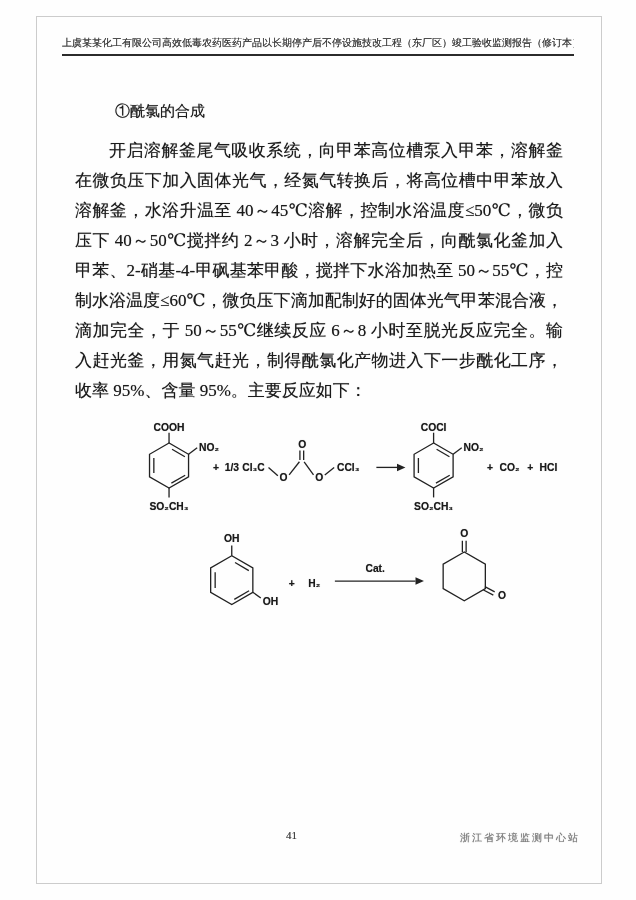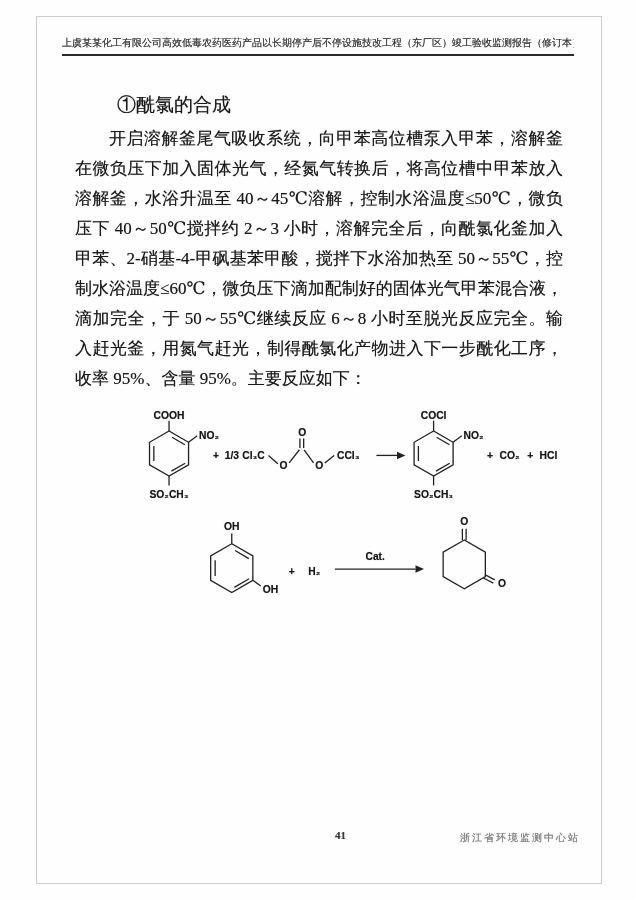--- a/index.html
+++ b/index.html
@@ -17,34 +17,34 @@
     text-align:center;font-size:10px;color:#3c3c3c;
     padding-bottom:4px;border-bottom:2px solid #2b2b2b;
     white-space:nowrap;overflow:hidden;
     text-shadow:0 0 0.6px rgba(40,40,40,.75);
   }
   .content{
     position:absolute;left:75px;top:86px;width:492px;
     font-size:17px;line-height:30px;text-align:justify;
     text-shadow:0 0 0.7px rgba(30,30,30,.6);
   }
-  .sec-heading{margin:4px;padding:0;text-indent:2em;font-weight:normal;font-size:19px;line-height:30px;}
+  .sec-heading{margin:10px;padding:0;text-indent:2em;font-weight:normal;font-size:15px;line-height:30px;}
   .para{margin:0 4px 0 0;text-indent:2em;}
   .scheme{display:block;}
   .scheme1{margin:10px 0 2px 34px;}
   .scheme2{margin:6px 0 0 108px;}
   .scheme text{
     font-family:"Liberation Sans","DejaVu Sans",sans-serif;
     font-weight:600;fill:#1a1a1a;font-size:11px;
   }
   .scheme line,.scheme polygon.ring{stroke:#222;stroke-width:1.4;fill:none;}
   .scheme polygon.head{fill:#222;stroke:none;}
   .footer-page{
-    position:absolute;left:286px;top:829px;width:60px;text-align:right;
-    font-size:11px;color:#3a3a3a;text-shadow:0 0 0.6px rgba(60,60,60,.6);font-weight:bold;
+    position:absolute;left:286px;top:829px;width:60px;text-align:left;
+    font-size:11px;color:#3a3a3a;text-shadow:0 0 0.6px rgba(60,60,60,.6);
   }
   .footer-org{
     position:absolute;right:56px;top:831px;
     font-size:10px;color:#7b7b7b;letter-spacing:2px;
     text-shadow:0 0 0.8px rgba(120,120,120,.8);
     text-align:center;
   }
 </style>
 </head>
 <body>

